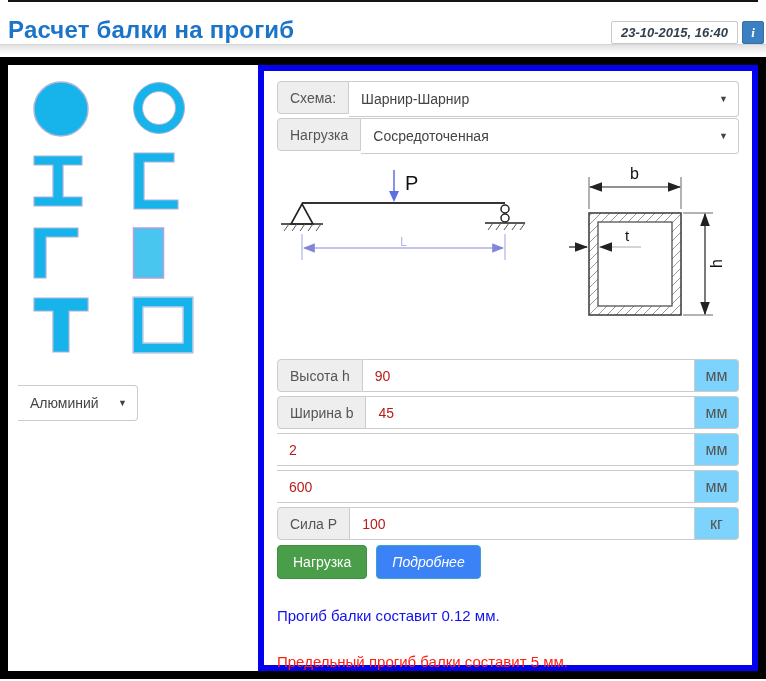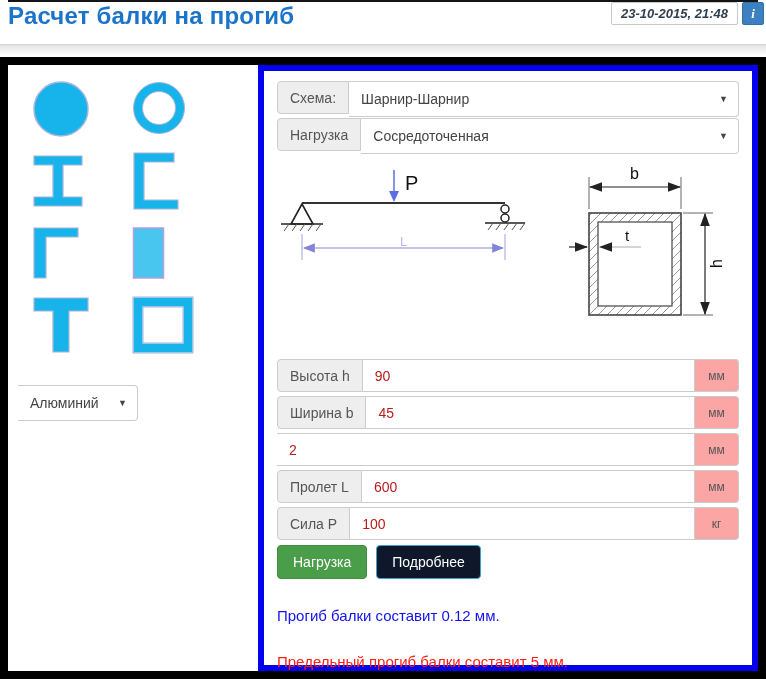--- a/index.html
+++ b/index.html
@@ -3,21 +3,21 @@
 <meta charset="utf-8">
 <style>
   * { box-sizing: border-box; margin: 0; padding: 0; }
   html,body { width: 766px; height: 681px; background: #fff; overflow: hidden;
     font-family: "Liberation Sans", "DejaVu Sans", sans-serif; }
 
   .topline { position:absolute; left:8px; top:0; width:750px; height:2px; background:#141414; }
 
   
   .header { position:absolute; left:0; top:2px; width:766px; height:42px;
-    display:flex; align-items:flex-start; }
+    display:flex; align-items:flex-end; }
   .page-title { margin-left:8px; font-size:24px; font-weight:bold; color:#1b74c8; letter-spacing:0.2px; }
   .header-right { margin-left:auto; margin-right:2px; display:flex; align-items:center; gap:4px; }
   .date-box { border:1px solid #c9c9c9; border-radius:2px; background:#fff;
     padding:3px 9px; font-size:13px; font-style:italic; font-weight:bold; color:#31404f; }
   .info-btn { width:22px; height:23px; background:#3c80c2; border:1px solid #35719e; border-radius:2px;
     color:#fff; font-size:13px; font-style:italic; font-weight:bold;
     display:flex; align-items:center; justify-content:center; cursor:pointer;
     font-family:"Liberation Serif", serif; }
   .header-shadow { position:absolute; left:0; top:44px; width:766px; height:11px;
     background:linear-gradient(#e2e2e2, #ffffff); border-top:1px solid #d5d5d5; }
@@ -43,50 +43,50 @@
     display:flex; align-items:center; padding:0 12px; white-space:nowrap;
     border-radius:4px 0 0 4px; }
   .selectbox { flex:1; background:#fff; border:1px solid #ccc; border-left:0;
     border-radius:0 4px 4px 0; display:flex; align-items:center;
     font-size:14px; color:#444; padding:17px 12px; cursor:pointer; position:relative; }
   .selectbox .caret { position:absolute; right:10px; top:50%; transform:translateY(-50%);
     font-size:9px; color:#444; }
   .igroup input { flex:1; border:1px solid #ccc; border-left:0; outline:none;
     font-size:14px; color:#b91c1c; padding:0 12px; min-width:0;
     font-family:"Liberation Sans", sans-serif; }
-  .unit { background:#fca5a5; border:1px solid #ccc; border-left:0; color:#555; font-size:12px;
+  .unit { background:#7dd3fc; border:1px solid #ccc; border-left:0; color:#555; font-size:16px;
     display:flex; align-items:center; justify-content:center; min-width:44px;
     border-radius:0 4px 4px 0; }
   .mat-select { width:120px; flex:0 0 auto; }
 
   
   .diagrams { display:flex; margin-top:6px; height:202px; }
   .beam-svg { margin-top:10px; }
   .section-svg { margin-left:auto; margin-right:4px; }
 
   
   .btn-row { display:flex; gap:9px; margin-top:5px; }
   .btn { border-radius:4px; font-size:14px; color:#fff; padding:8px 15px; cursor:pointer;
     font-family:"Liberation Sans", sans-serif; }
   .btn-calc { background:#4a9d49; border:1px solid #3f8f3f; }
-  .btn-more { background:#0f172a; border:1px solid #3aa5c9; }
+  .btn-more { background:#3b82f6; border:1px solid #3aa5c9;font-style:italic; }
 
   
   .result-blue { margin-top:28px; font-size:15px; color:#1212ee; }
   .result-red  { margin-top:29px; font-size:15px; color:#ff2011; }
 </style>
 </head>
 <body>
 
 <div class="topline"></div>
 
 <div class="header">
   <div class="page-title">Расчет балки на прогиб</div>
   <div class="header-right">
-    <div class="date-box">23-10-2015, 21:48</div>
+    <div class="date-box">23-10-2015, 16:40</div>
     <div class="info-btn">i</div>
   </div>
 </div>
 <div class="header-shadow"></div>
 
 <div class="frame">
 
   <div class="left-panel">
     <div class="shapes-grid">
 
@@ -253,21 +253,20 @@
       <input value="45" style="">
       <div class="unit">мм</div>
     </div>
 
     <div class="igroup">
       <input value="2" style="">
       <div class="unit">мм</div>
     </div>
 
     <div class="igroup">
-      <div class="addon">Пролет L</div>
       <input value="600" style="">
       <div class="unit">мм</div>
     </div>
 
     <div class="igroup">
       <div class="addon">Сила P</div>
       <input value="100" style="">
       <div class="unit">кг</div>
     </div>
 

